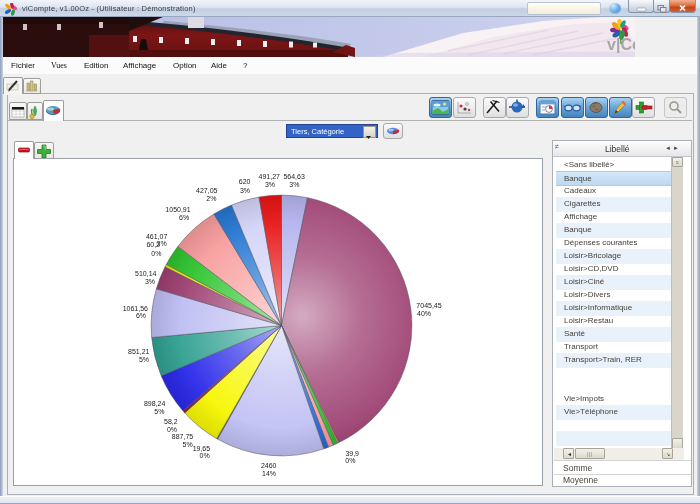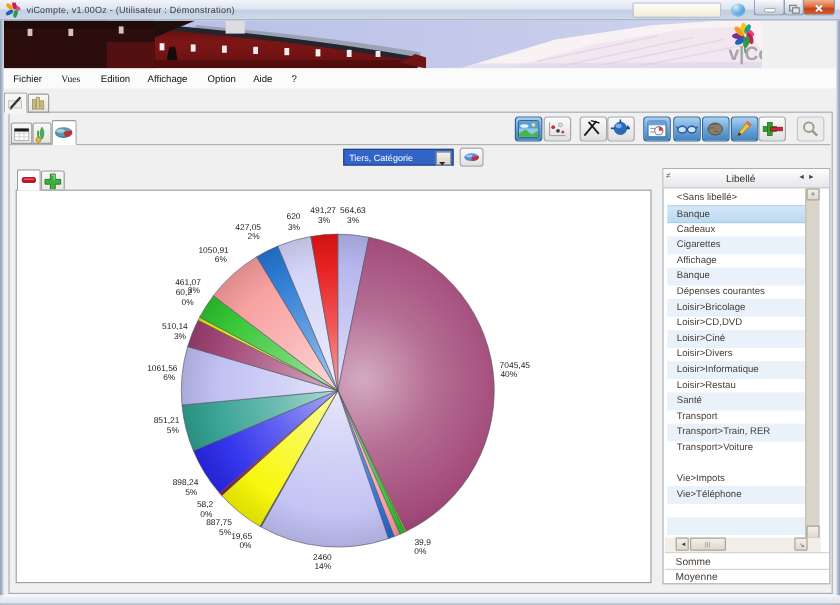--- a/index.html
+++ b/index.html
@@ -473,23 +473,20 @@
     </div>
 <div class="lrow alt" style="top:186px;">
       <span>Santé</span>
     </div>
 <div class="lrow" style="top:199px;">
       <span>Transport</span>
     </div>
 <div class="lrow alt" style="top:212px;">
       <span>Transport&gt;Train, RER</span>
     </div>
-<div class="lrow" style="top:225px;">
-      <span>Transport&gt;Voiture</span>
-    </div>
 <div class="lrow" style="top:251px;">
       <span>Vie&gt;Impots</span>
     </div>
 <div class="lrow alt" style="top:264px;">
       <span>Vie&gt;Téléphone</span>
     </div>
 <div class="lrow" style="top:277px;">
       <span></span>
     </div>
 <div class="lrow alt" style="top:290px;">

